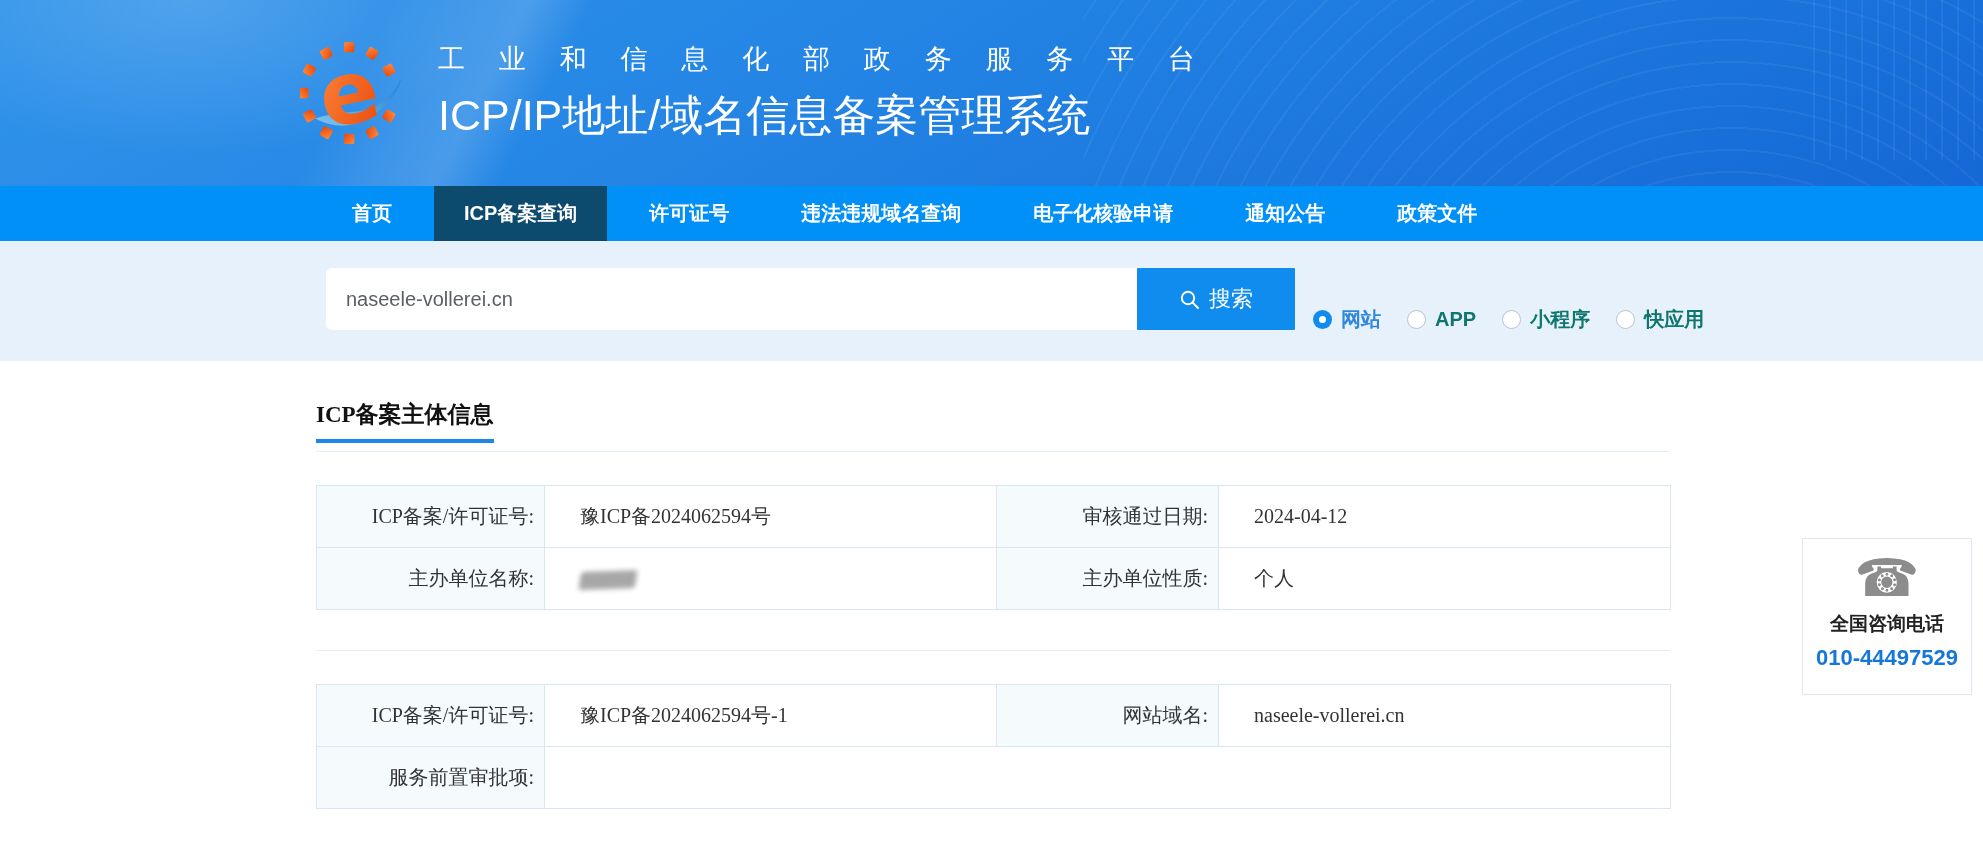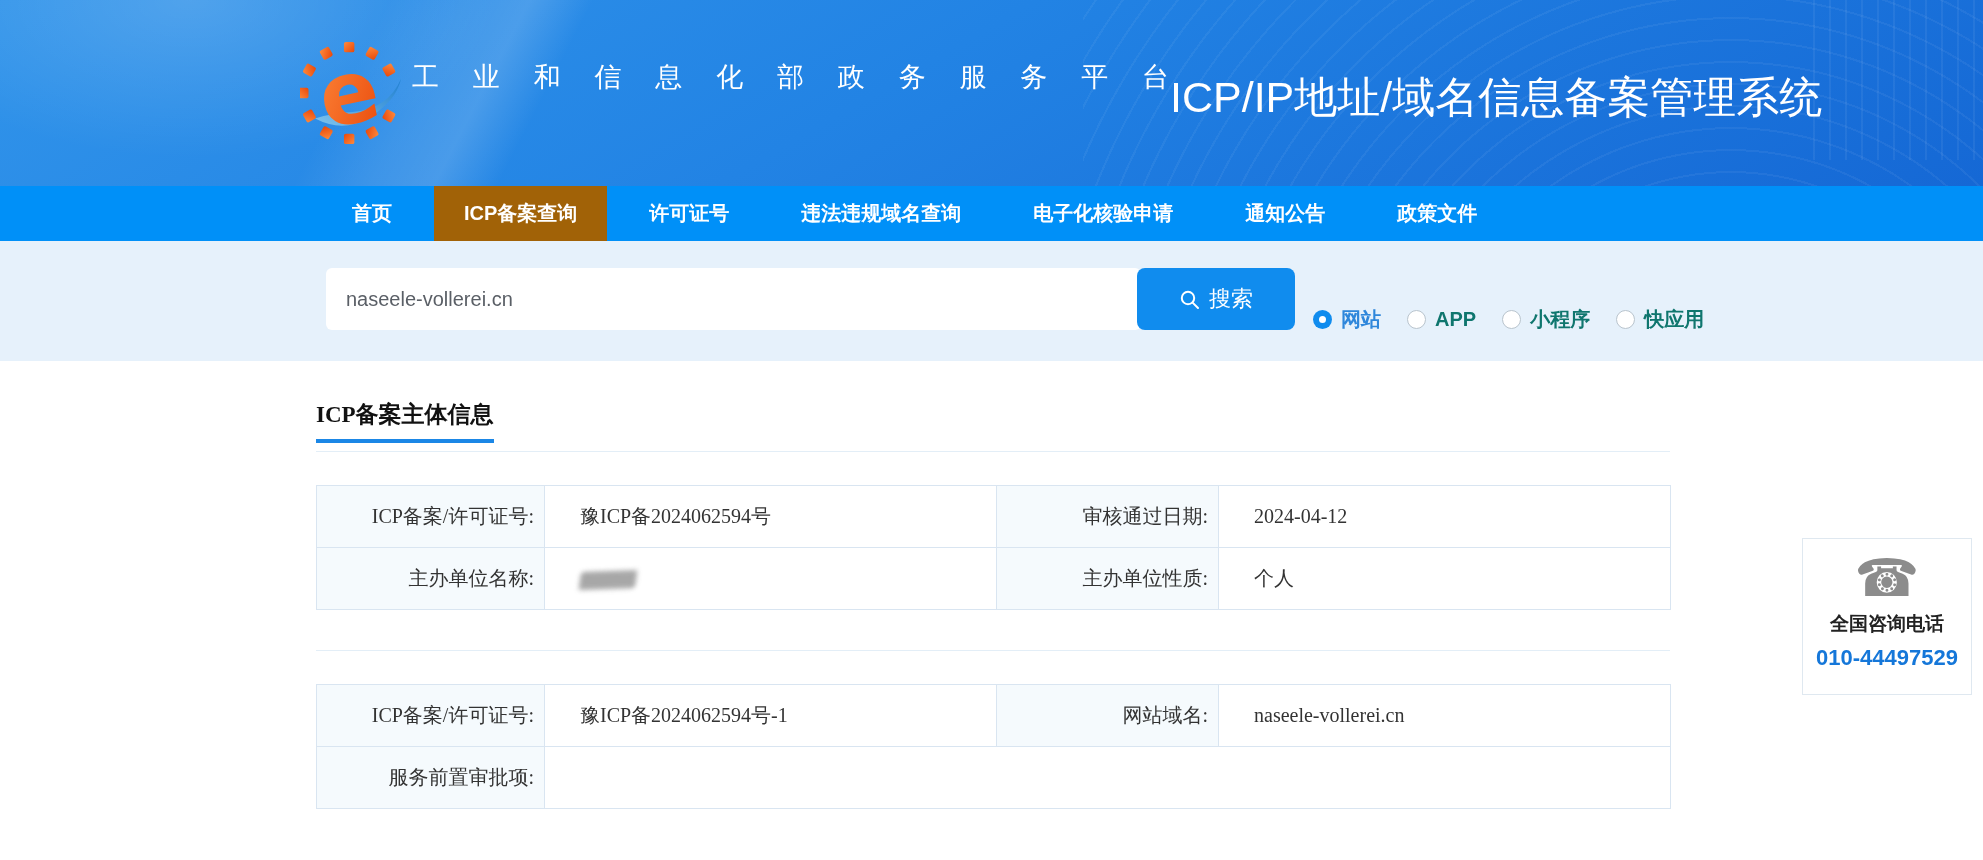--- a/index.html
+++ b/index.html
@@ -13,40 +13,40 @@
     background:linear-gradient(105deg,transparent 30%,rgba(255,255,255,.10) 42%,rgba(255,255,255,.16) 52%,transparent 62%);
     transform:skewX(-14deg); pointer-events:none; }
   .hdr-corner { position:absolute; left:-120px; top:-160px; width:620px; height:320px; border-radius:50%;
     background:radial-gradient(ellipse at center, rgba(255,255,255,.16) 0%, rgba(255,255,255,0) 70%); pointer-events:none; }
   .hdr-arcs { position:absolute; right:0; top:0; width:900px; height:186px;
     background:repeating-radial-gradient(circle at 72% 235%, rgba(255,255,255,.05) 0 2px, transparent 2px 22px); pointer-events:none; }
   .hdr-lines { position:absolute; right:0; top:0; width:170px; height:160px;
     background:repeating-linear-gradient(90deg, rgba(255,255,255,.06) 0 2px, transparent 2px 16px); pointer-events:none; }
   .header-inner { position:relative; height:100%; display:flex; align-items:center; padding-left:300px; }
   .logo { width:104px; height:112px; flex:0 0 auto; }
-  .titles { margin-left:8px; display:flex; flex-direction:row; }
+  .titles { margin-left:34px; display:flex; flex-direction:column; }
   .platform-title { color:#fff; font-size:27px; width:758px;
     text-align:justify; text-align-last:justify; letter-spacing:1px; }
   .system-title { color:#fff; font-size:43px; margin-top:10px; white-space:nowrap; }
 
   
   .main-nav { height:55px; background:#0090f8; }
   .nav-inner { padding-left:316px; height:55px; display:flex; }
   .nav-item { display:block; color:#fff; font-size:20px; font-weight:bold; text-decoration:none;
     line-height:55px; padding:0 30px; margin:0 6px; white-space:nowrap; cursor:pointer; }
-  .nav-item.active { background:#a16207; }
+  .nav-item.active { background:#0c4a6e; }
 
   
   .search-band { height:120px; background:#e6f1fb; }
   .search-inner { padding-left:326px; padding-top:27px; display:flex; align-items:flex-start; }
   .search-box { display:flex; }
   .search-input { width:815px; height:62px; border:none; outline:none; border-radius:6px;
     background:#fff; font-size:20px; color:#5a5f66; padding:0 20px;
     font-family:"Liberation Sans","DejaVu Sans",sans-serif; }
-  .search-btn { width:158px; height:62px; margin-left:-4px; border:none; border-radius:8px;
+  .search-btn { width:158px; height:62px; margin-left:-4px; border:none; border-radius:1px;
     background:#108cee; color:#fff; font-size:22px; cursor:pointer; display:flex;
     align-items:center; justify-content:center; gap:9px;
     font-family:"Liberation Sans","DejaVu Sans",sans-serif; }
   .type-group { display:flex; align-items:center; margin-left:18px; margin-top:38px; gap:26px;font-weight:bold; }
   .type-item { display:flex; align-items:center; gap:9px; cursor:pointer; }
   .radio { width:19px; height:19px; border-radius:50%; background:#fff; border:1px solid #b9c4cd; position:relative; flex:0 0 auto; }
   .radio.selected { border:none; background:#108cee; }
   .radio.selected::after { content:""; position:absolute; left:6px; top:6px; width:7px; height:7px;
     border-radius:50%; background:#fff; }
   .type-label { font-size:20px; color:#0f766e; }

